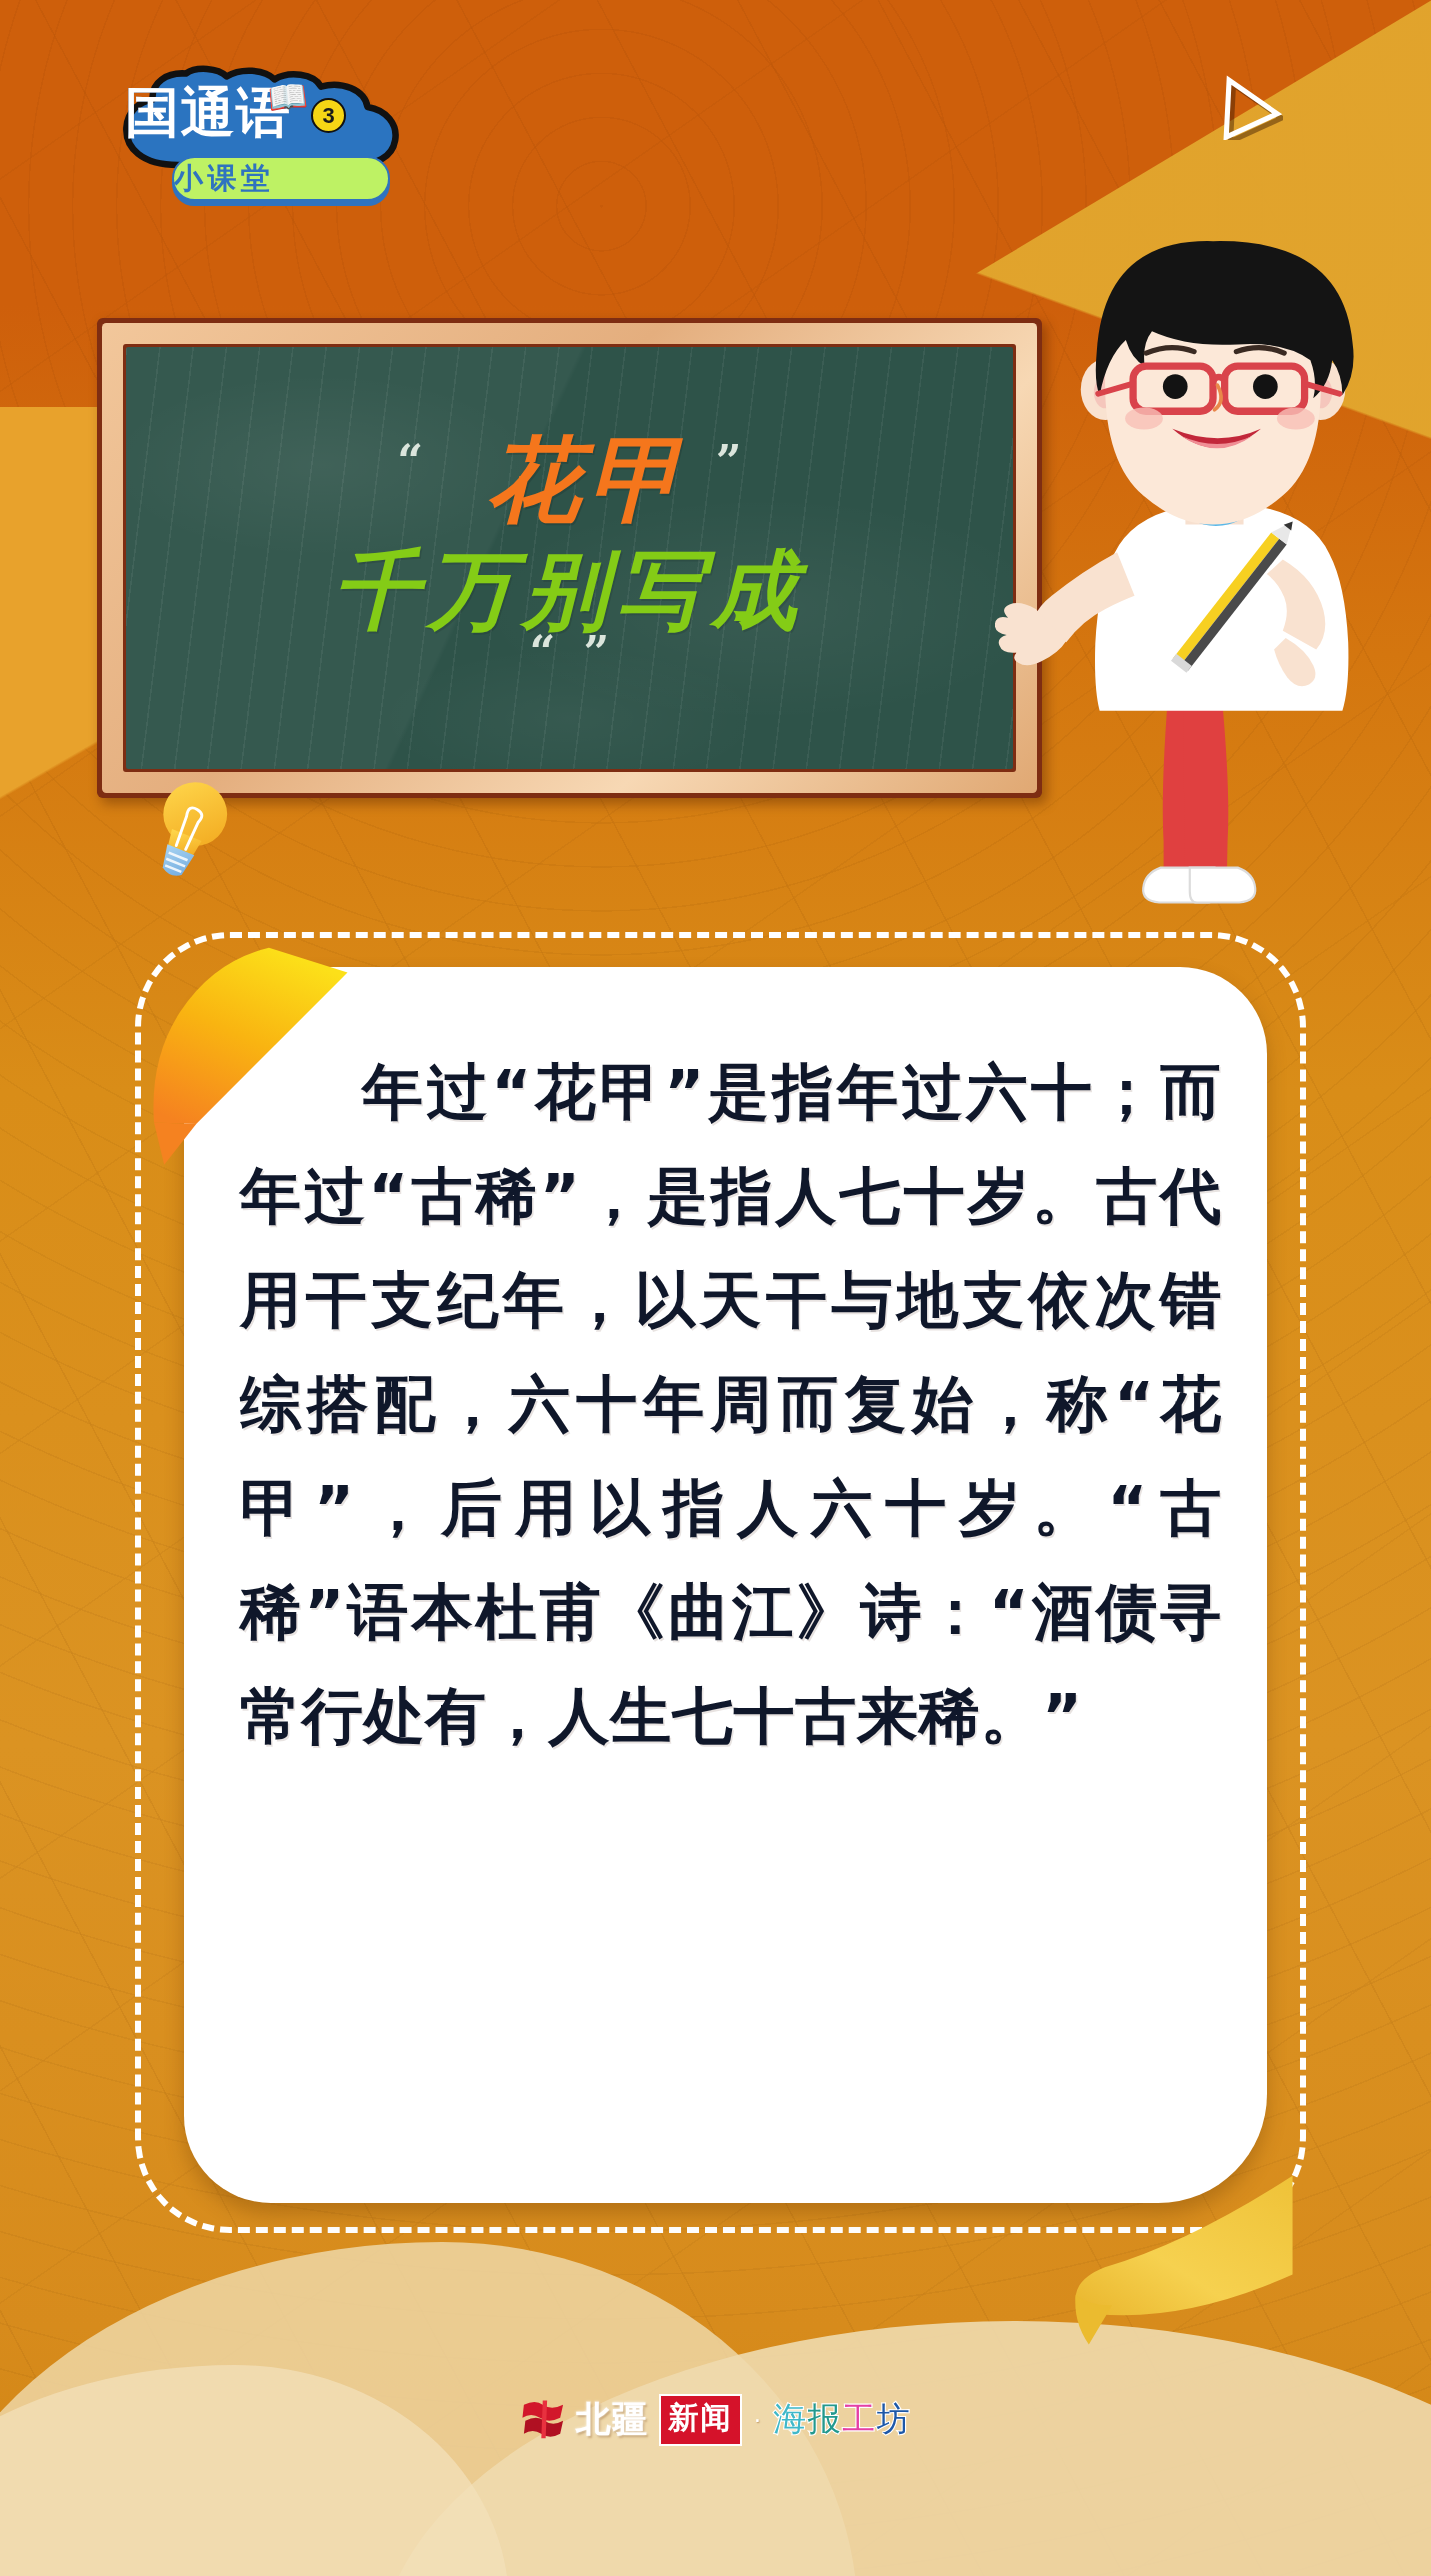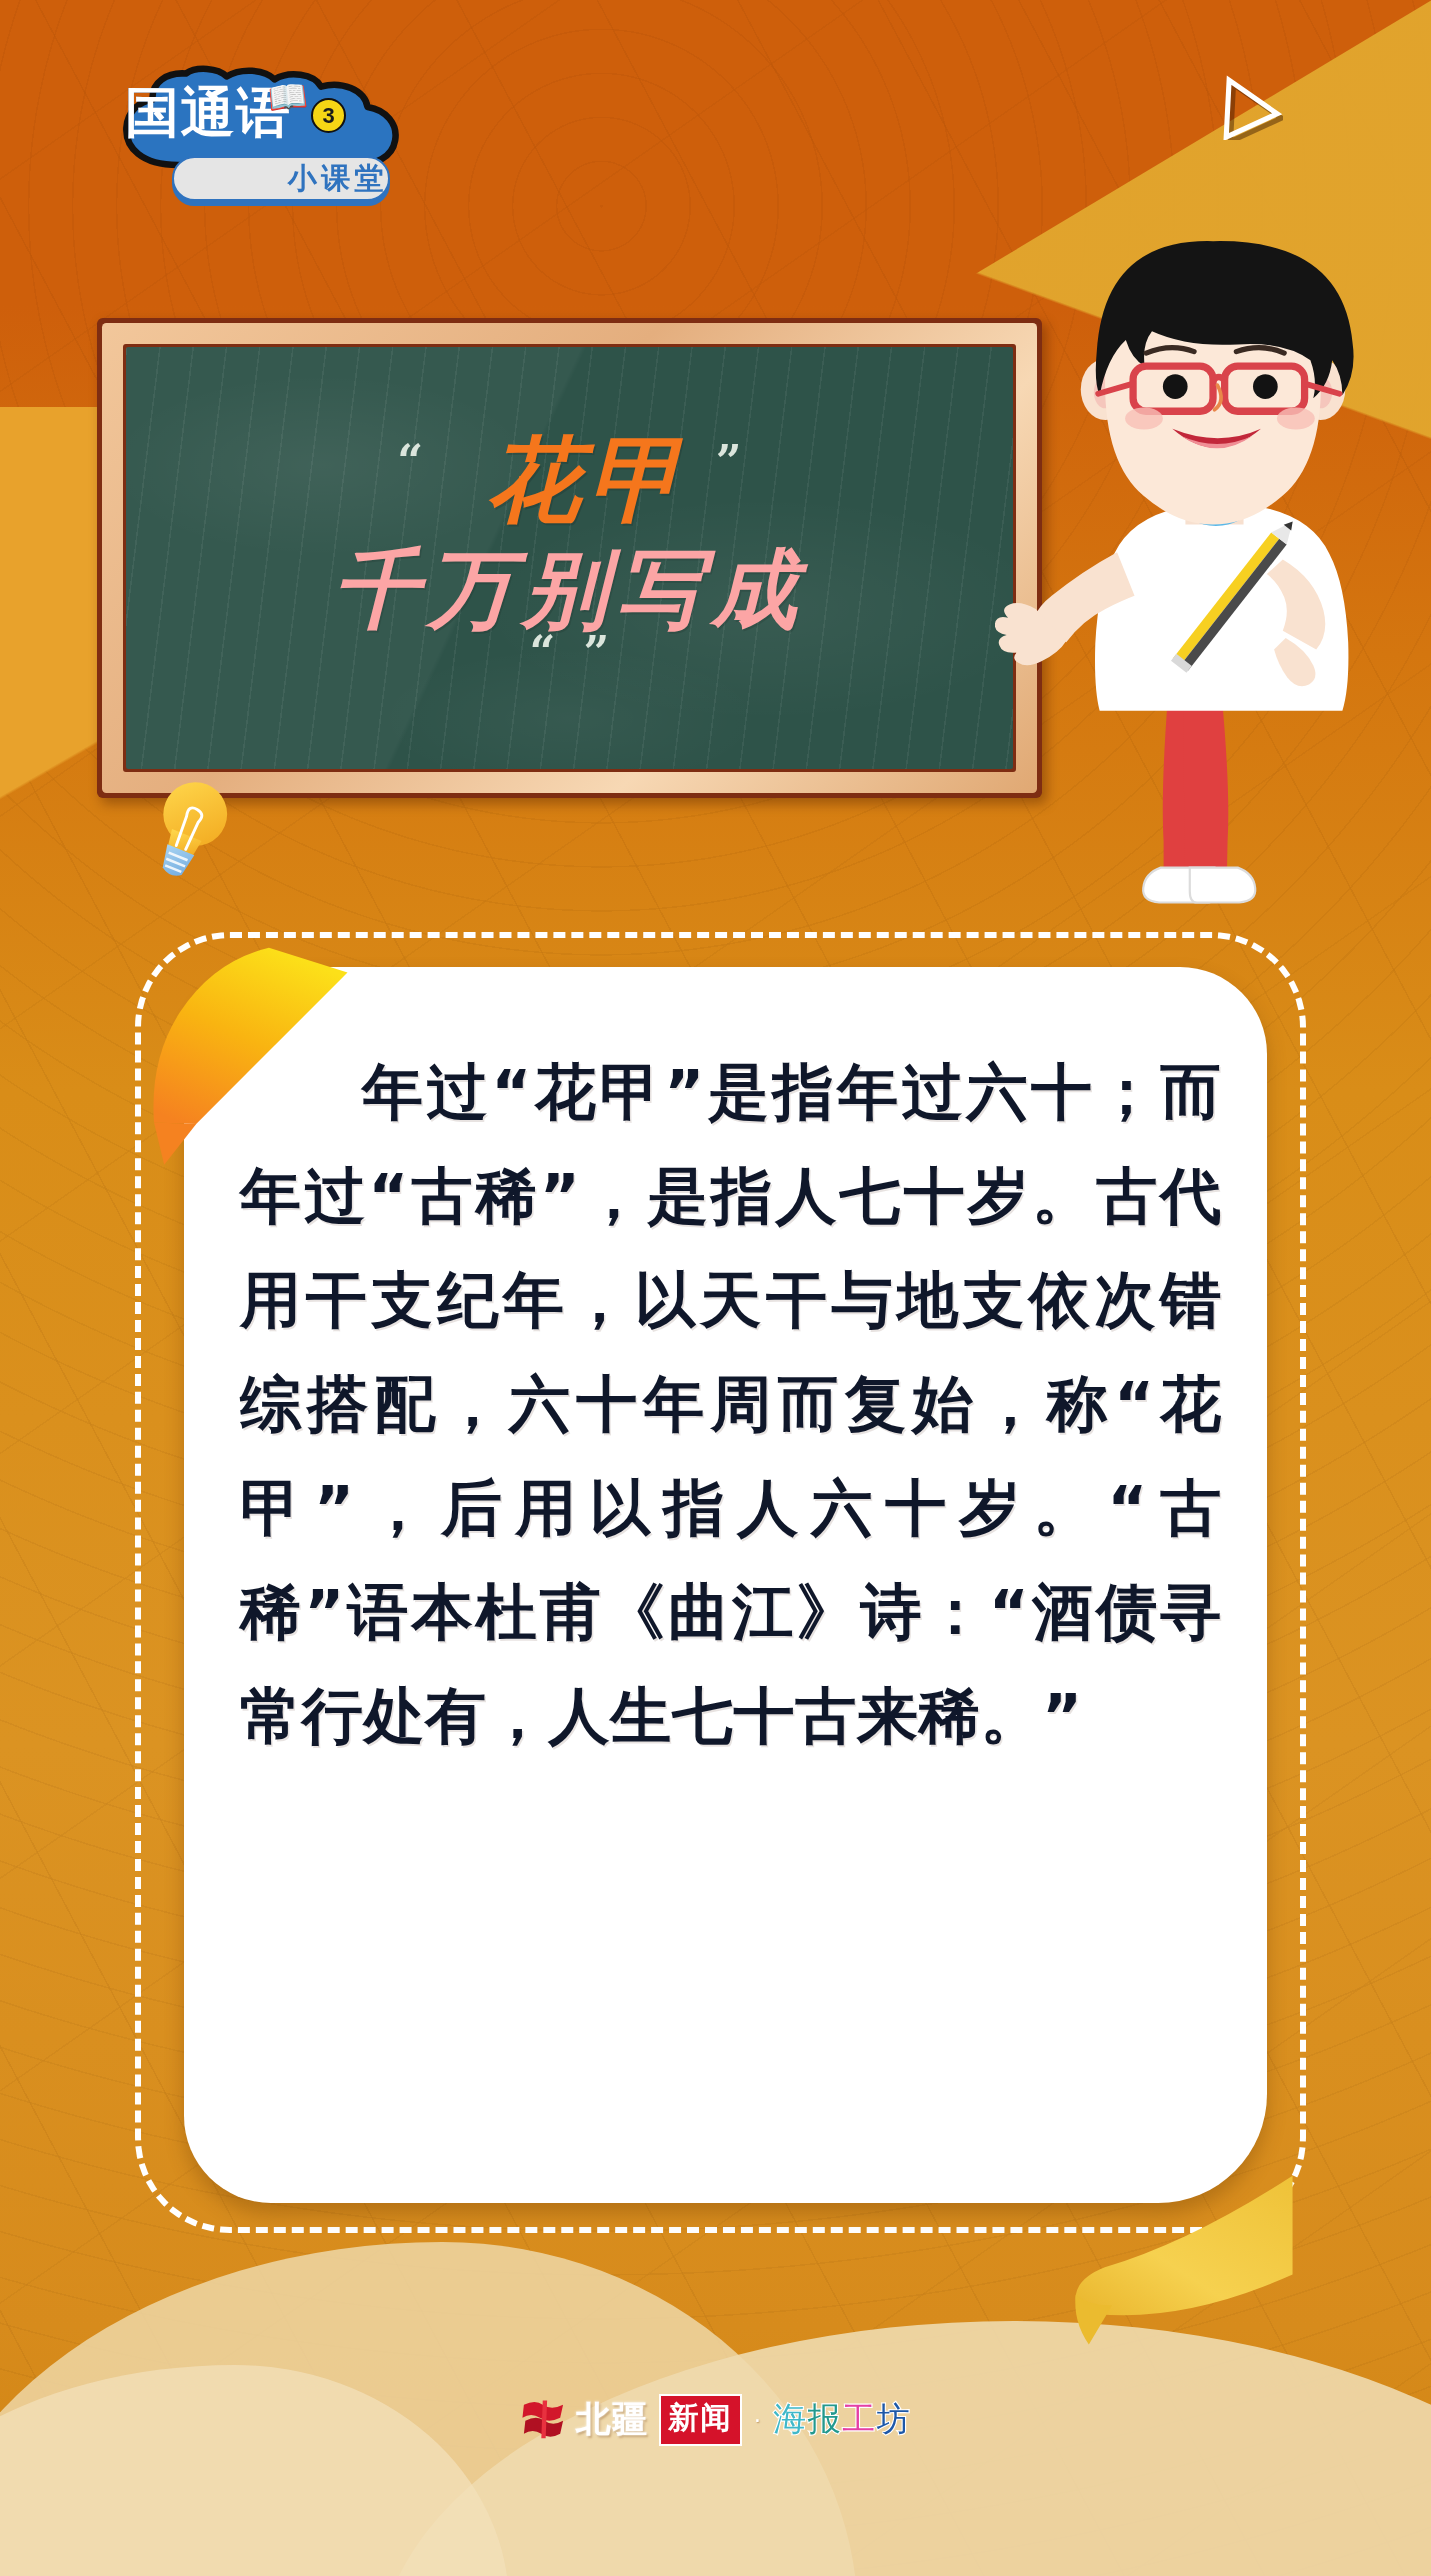--- a/index.html
+++ b/index.html
@@ -79,23 +79,23 @@
     position:absolute; left:202px; top:29px;
     width:35px; height:35px; border-radius:50%;
     background:#F6D615; color:#1b1b1b;
     font-size:22px; font-weight:bold;
     display:flex; align-items:center; justify-content:center;
     border:2.2px solid #111; z-index:4;
   }
   .logo-pill{
     position:absolute; left:63px; top:87px;
     width:218px; height:45px; border-radius:22.5px;
-    background:#e5e5e5; border:2.2px solid #2f73bf;
+    background:#bef264; border:2.2px solid #2f73bf;
     box-shadow:0 5.1px 0 #2f73bf;
-    display:flex; align-items:center; justify-content:flex-end;
+    display:flex; align-items:center; justify-content:flex-start;
     z-index:5;
   }
   .logo-pill span{
     color:#2f73bf; font-size:29px; font-weight:bold; letter-spacing:4.4px;
   }
   .logo-book{
     position:absolute; left:159px; top:8.7px; z-index:4; color:#cfd9e8; font-size:32px;
     transform:rotate(-6deg);
   }
 
@@ -162,23 +162,23 @@
   }
   .kw{
     color:#F5761C; font-size:93px; font-weight:bold;
     letter-spacing:7.3px; line-height:1.1;
     font-family:"DejaVu Sans","Liberation Sans",sans-serif;
     font-style:italic;
     text-shadow:1.5px 2.2px 0 rgba(0,0,0,.12);
     margin-left:36px;
   }
   .board-mid{
-    color:#fca5a5; font-size:86px; font-weight:bold;
+    color:#84cc16; font-size:86px; font-weight:bold;
     letter-spacing:8.7px; line-height:1.2;
-    font-family:Liberation Serif, serif;
+    font-family:Liberation Sans, sans-serif;
     font-style:italic;
     text-shadow:1.5px 2.2px 0 rgba(0,0,0,.10);
     margin:2.9px 0;
   }
 
   
   .bulb{ position:absolute; left:149px; top:774px; width:87px; height:109px; z-index:6; }
 
   
   .boy{ position:absolute; left:995px; top:231px; width:407px; height:698px; z-index:6; }

